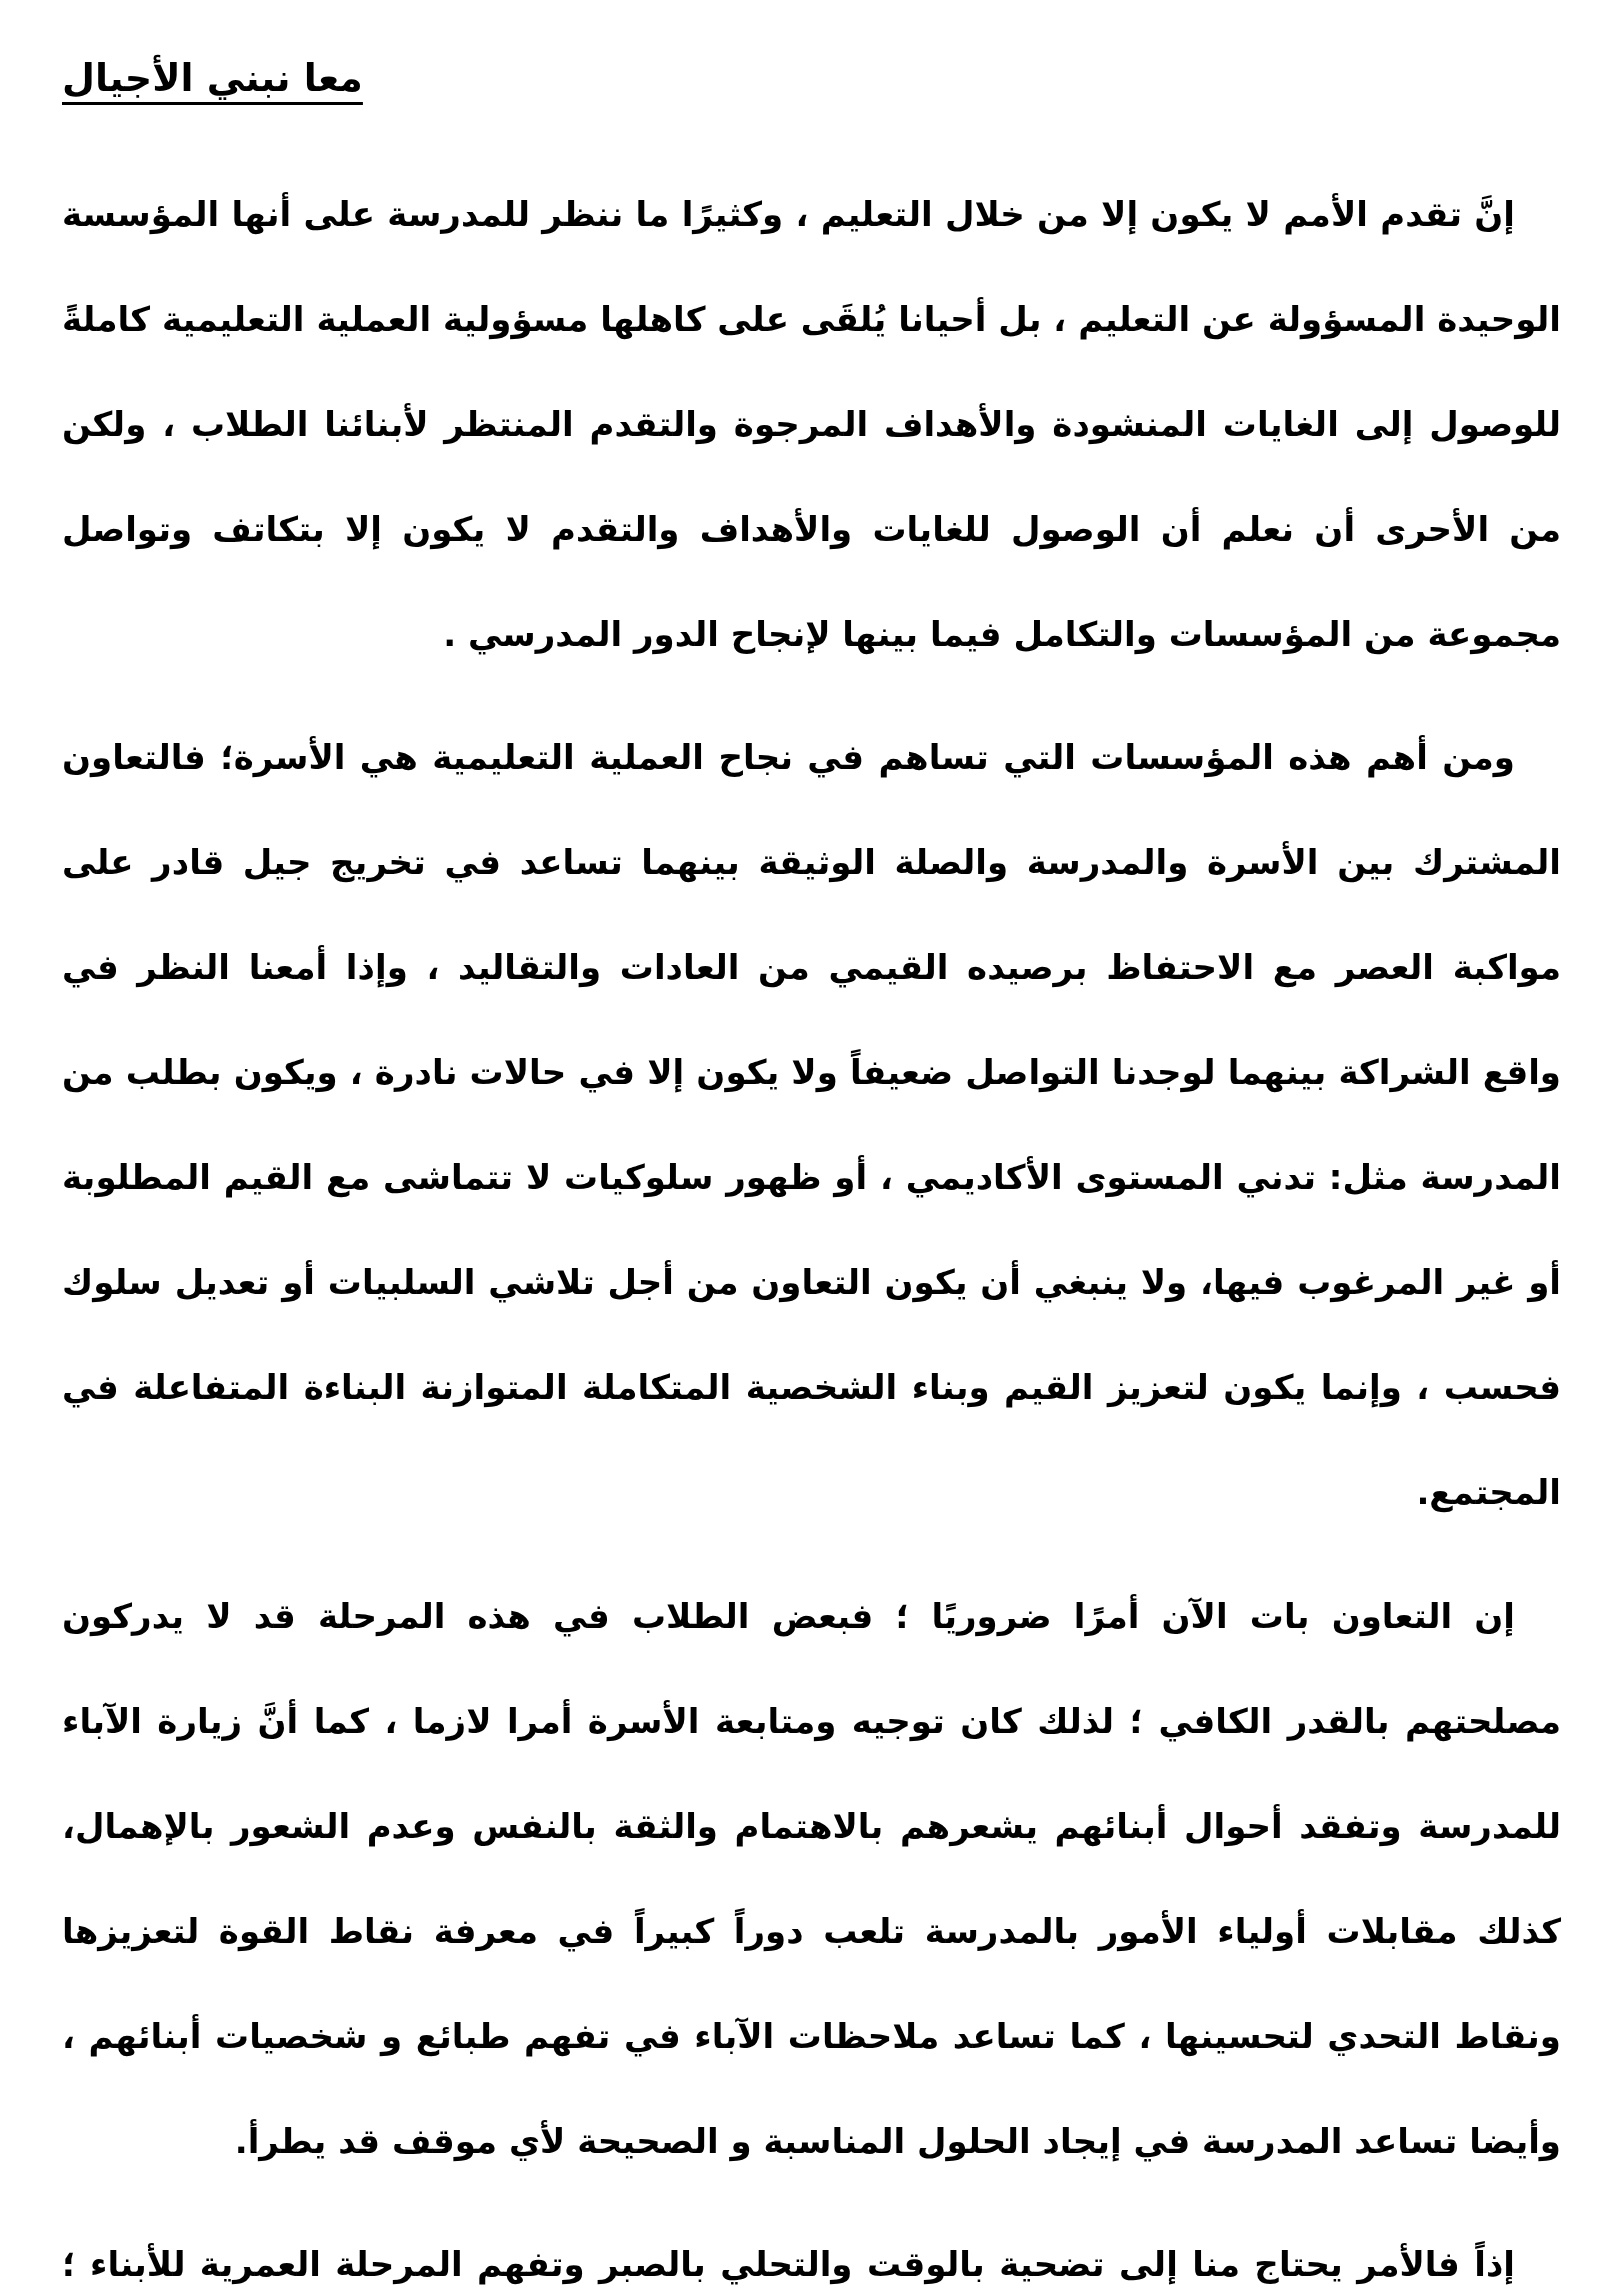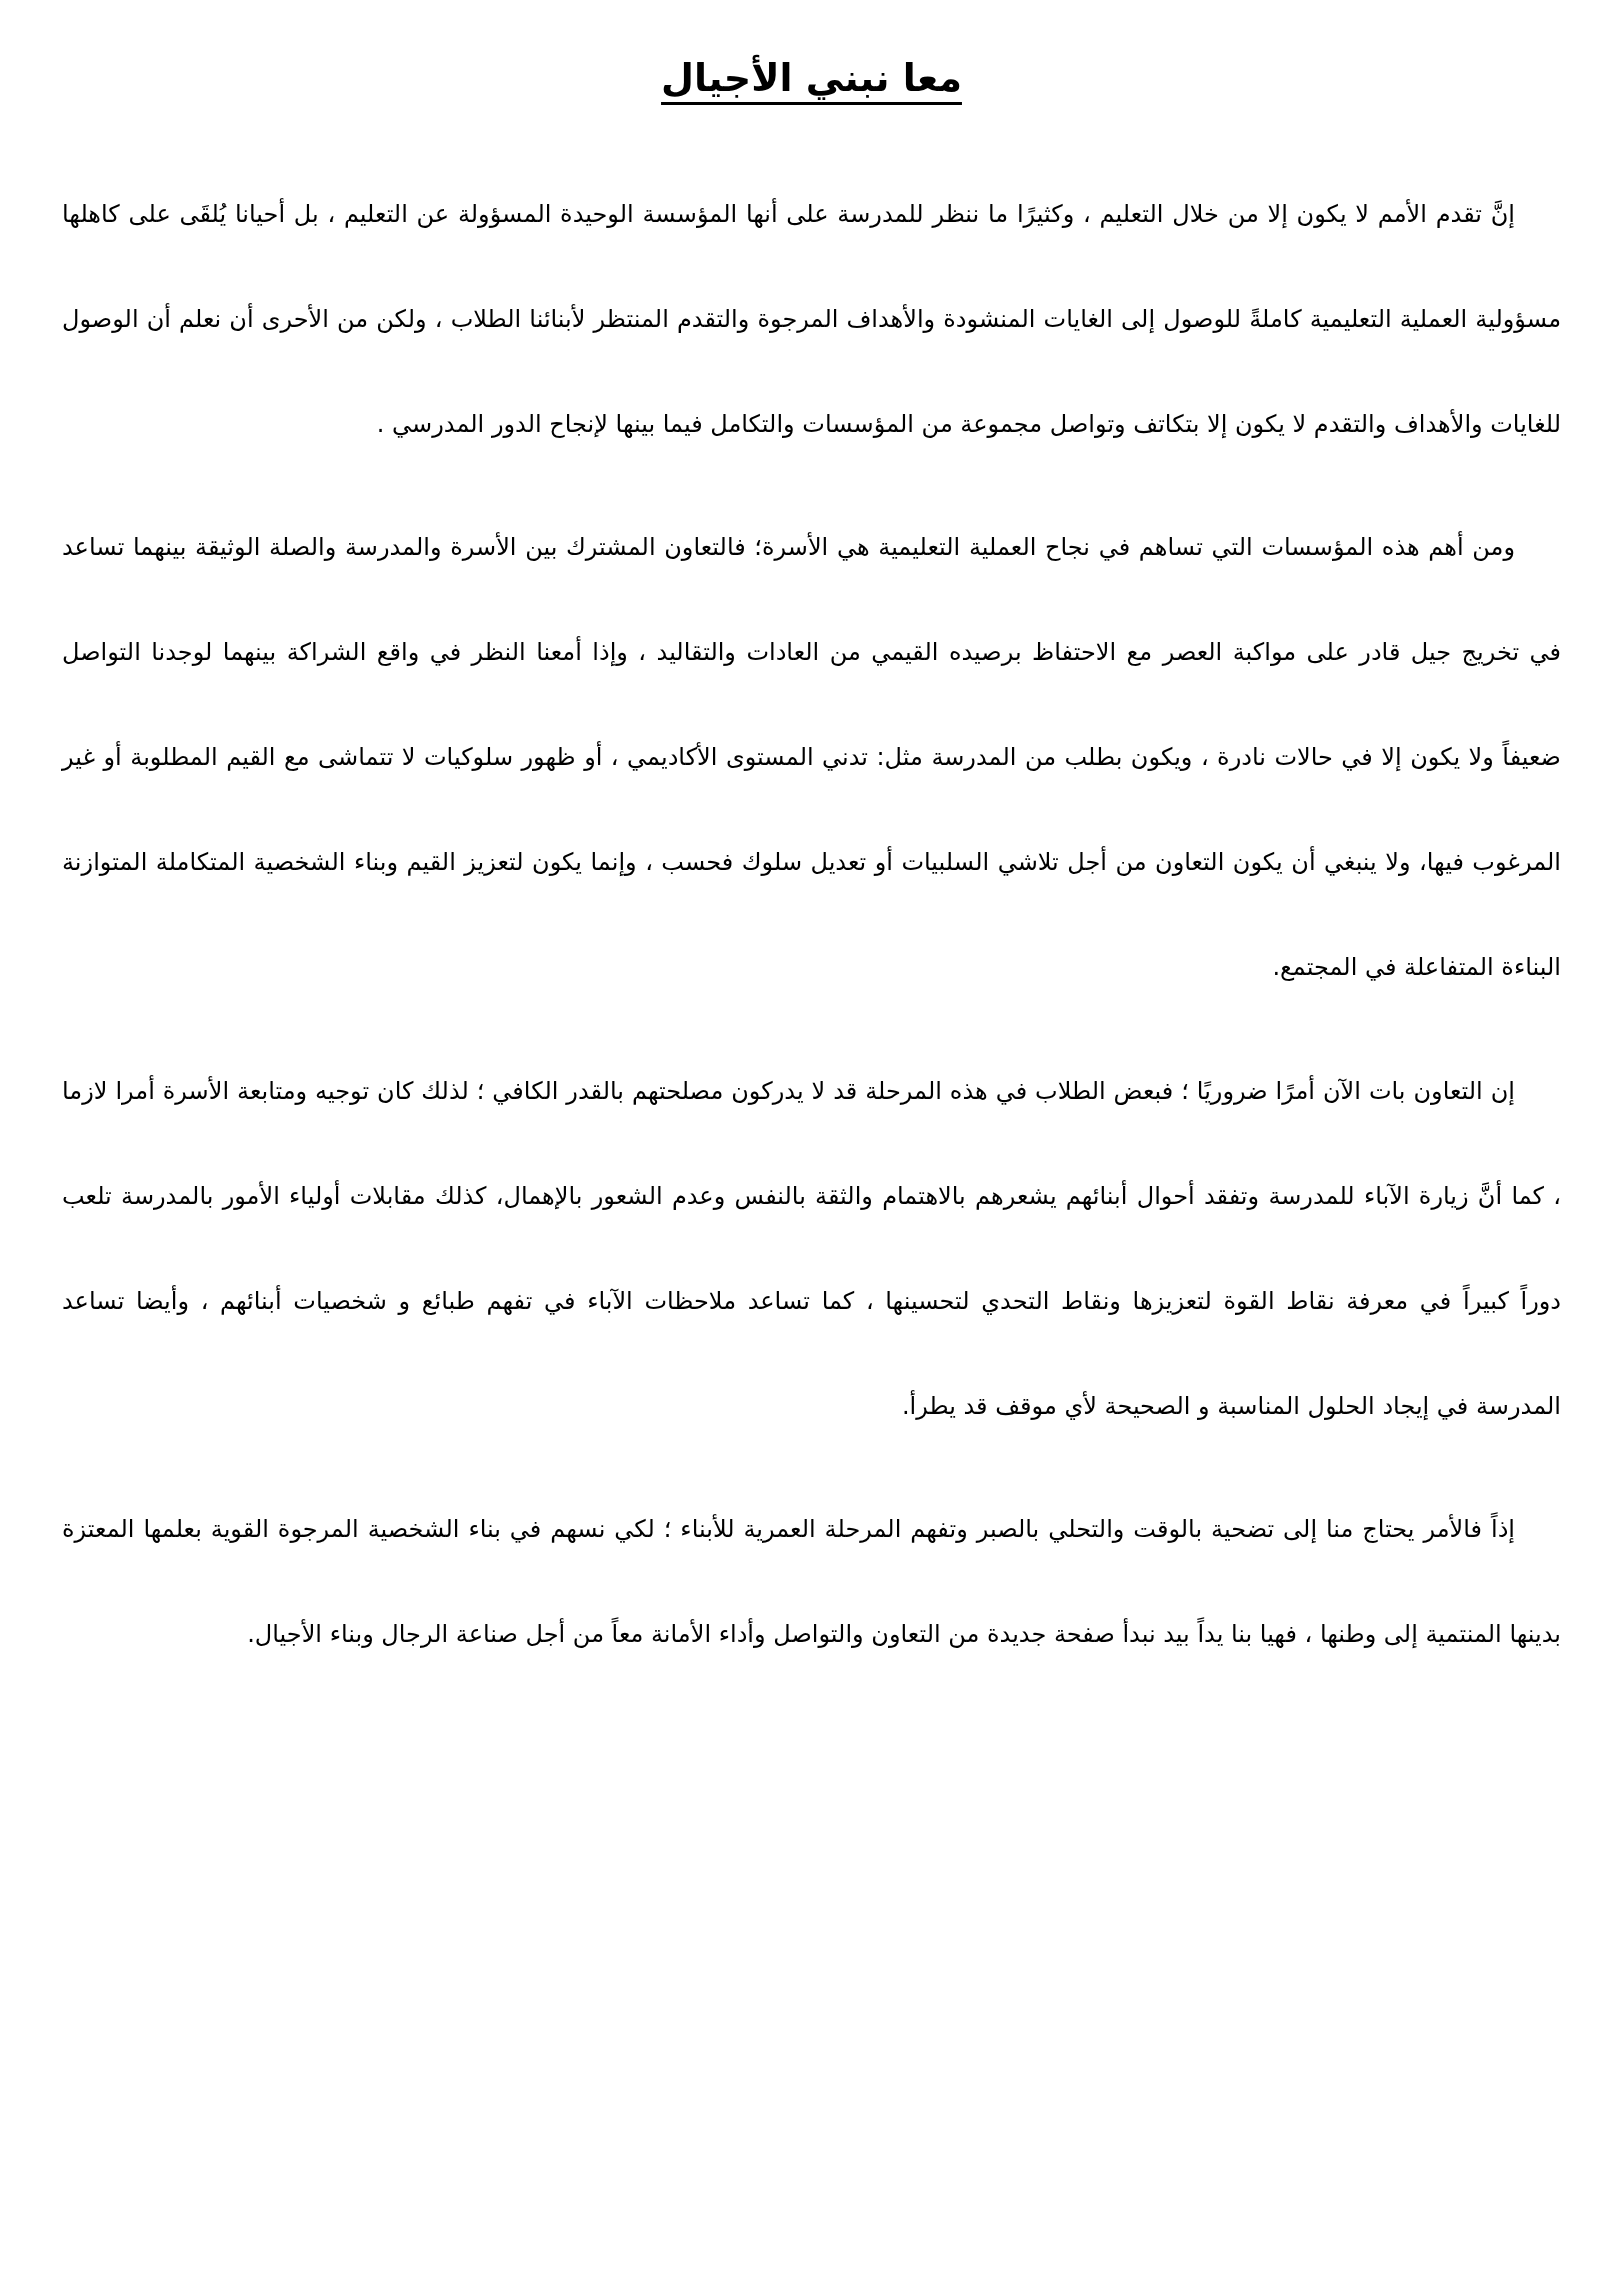--- a/index.html
+++ b/index.html
@@ -16,34 +16,34 @@
     direction: rtl;
   }
   .page {
     box-sizing: border-box;
     width: 1623px;
     height: 2295px;
     padding: 56px 62px 39px 62px;
     overflow: hidden;
   }
   .doc-title {
-    text-align: center;
+    text-align: left;
     font-size: 38px;
     font-weight: bold;
     margin: 0 0 62px 0;
     letter-spacing: 0;
   }
   .doc-title .title-text {
     text-decoration: underline;
     text-decoration-thickness: 3.3px;
     text-underline-offset: 10.5px;
   }
   .body-paragraph {
-    font-size: 24px;
-    font-weight: normal;
+    font-size: 34px;
+    font-weight: bold;
     line-height: 105px;
     text-align: justify;
     text-justify: inter-word;
     text-indent: 46px;
     margin: 0 0 18.3px 0;
     direction: rtl;
   }
 </style>
 </head>
 <body>

